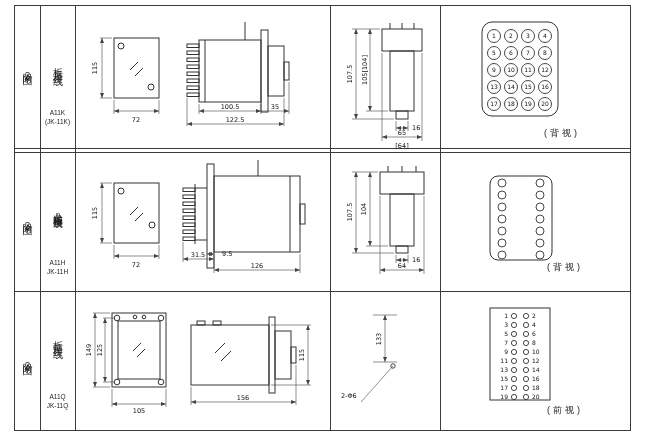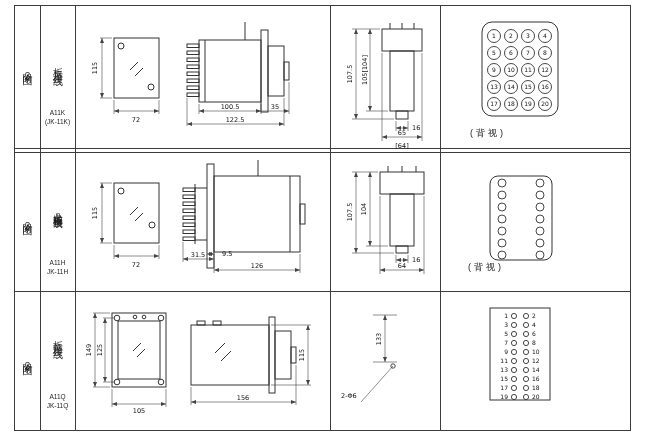--- a/index.html
+++ b/index.html
@@ -5,21 +5,21 @@
   * { margin:0; padding:0; box-sizing:border-box; }
   html,body { background:#ffffff; }
   body { font-family:"Liberation Sans", sans-serif; }
   #canvas { position:relative; width:645px; height:435px; background:#ffffff; overflow:hidden; }
   .gline { position:absolute; background:#3c3c3c; }
   .vline { width:1px; top:5px; height:426px; }
   .hline { height:1px; left:14px; width:617px; }
   .label { position:absolute; color:#1c1c1c; display:flex; align-items:center; justify-content:center; }
   .vtext { writing-mode:vertical-rl; text-orientation:upright; letter-spacing:3px; font-size:10px; }
   .model { font-size:6.5px; text-align:center; display:block; line-height:9px; color:#1c1c1c; }
-  .viewlab { font-size:9px; letter-spacing:3px; text-align:left; display:block; color:#1c1c1c; }
+  .viewlab { font-size:9px; letter-spacing:3px; text-align:right; display:block; color:#1c1c1c; }
   svg.draw { position:absolute; overflow:visible; }
   .ol { fill:none; stroke:#333; stroke-width:1; }
   .dl { fill:none; stroke:#444; stroke-width:0.6; }
   svg text { fill:#111; font-family:"DejaVu Sans", sans-serif; }
   .dimtext { font-size:6.5px; }
   .pin { fill:none; stroke:#333; stroke-width:0.9; }
   .numtext { font-size:6px; }
 </style>
 </head>
 <body>
@@ -396,14 +396,15 @@
       <text class="numtext" text-anchor="start" x="64" y="34">6</text>
       <text class="numtext" text-anchor="start" x="64" y="43">8</text>
       <text class="numtext" text-anchor="start" x="64" y="52">10</text>
       <text class="numtext" text-anchor="start" x="64" y="61">12</text>
       <text class="numtext" text-anchor="start" x="64" y="70">14</text>
       <text class="numtext" text-anchor="start" x="64" y="79">16</text>
       <text class="numtext" text-anchor="start" x="64" y="88">18</text>
       <text class="numtext" text-anchor="start" x="64" y="97">20</text>
     </g>
   </svg>
+  <span class="viewlab" style="position:absolute;left:468px;top:404px;width:115px">(前视)</span>
 
 </div>
 
 </body></html>

